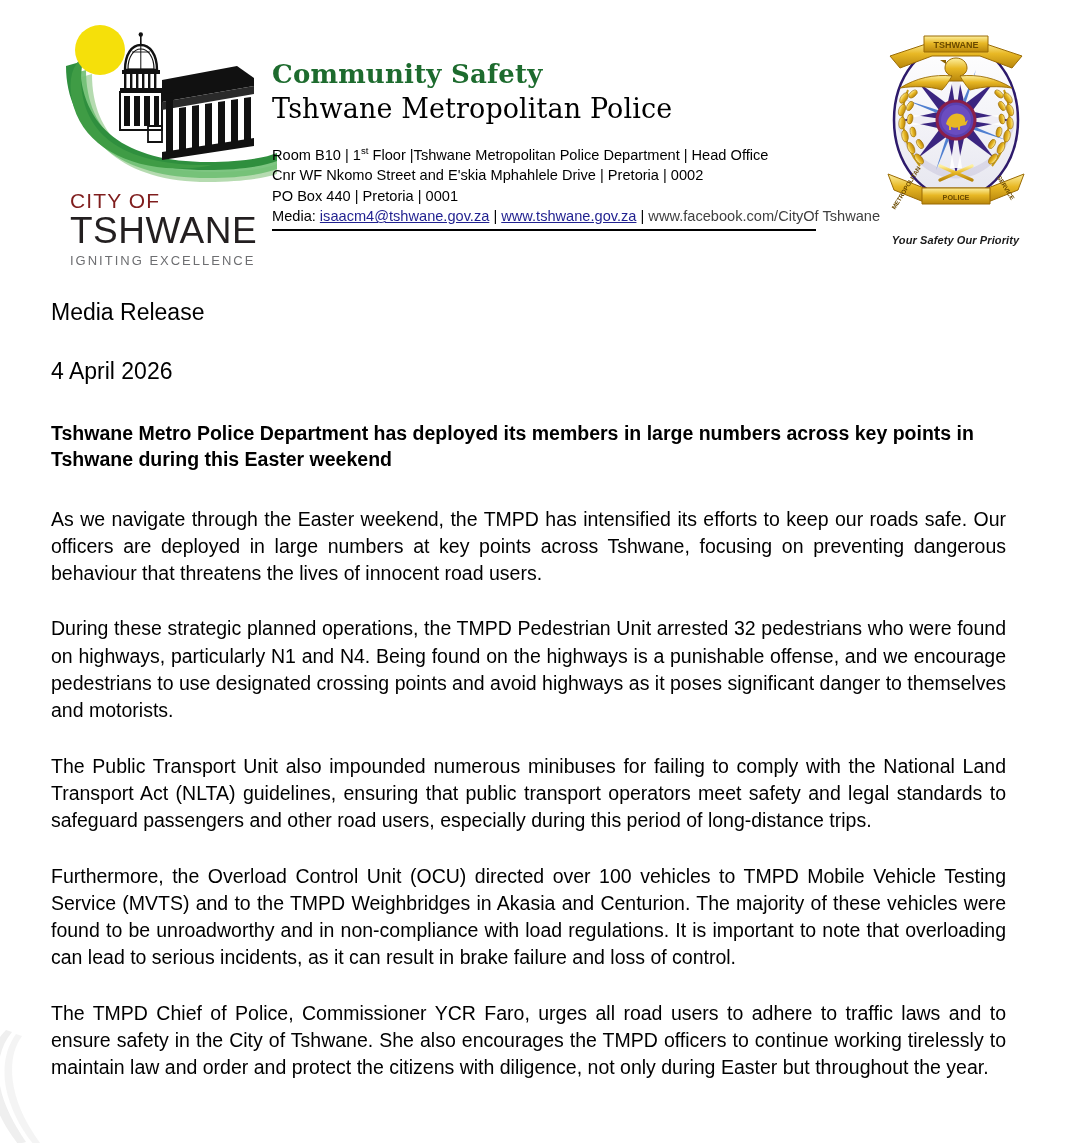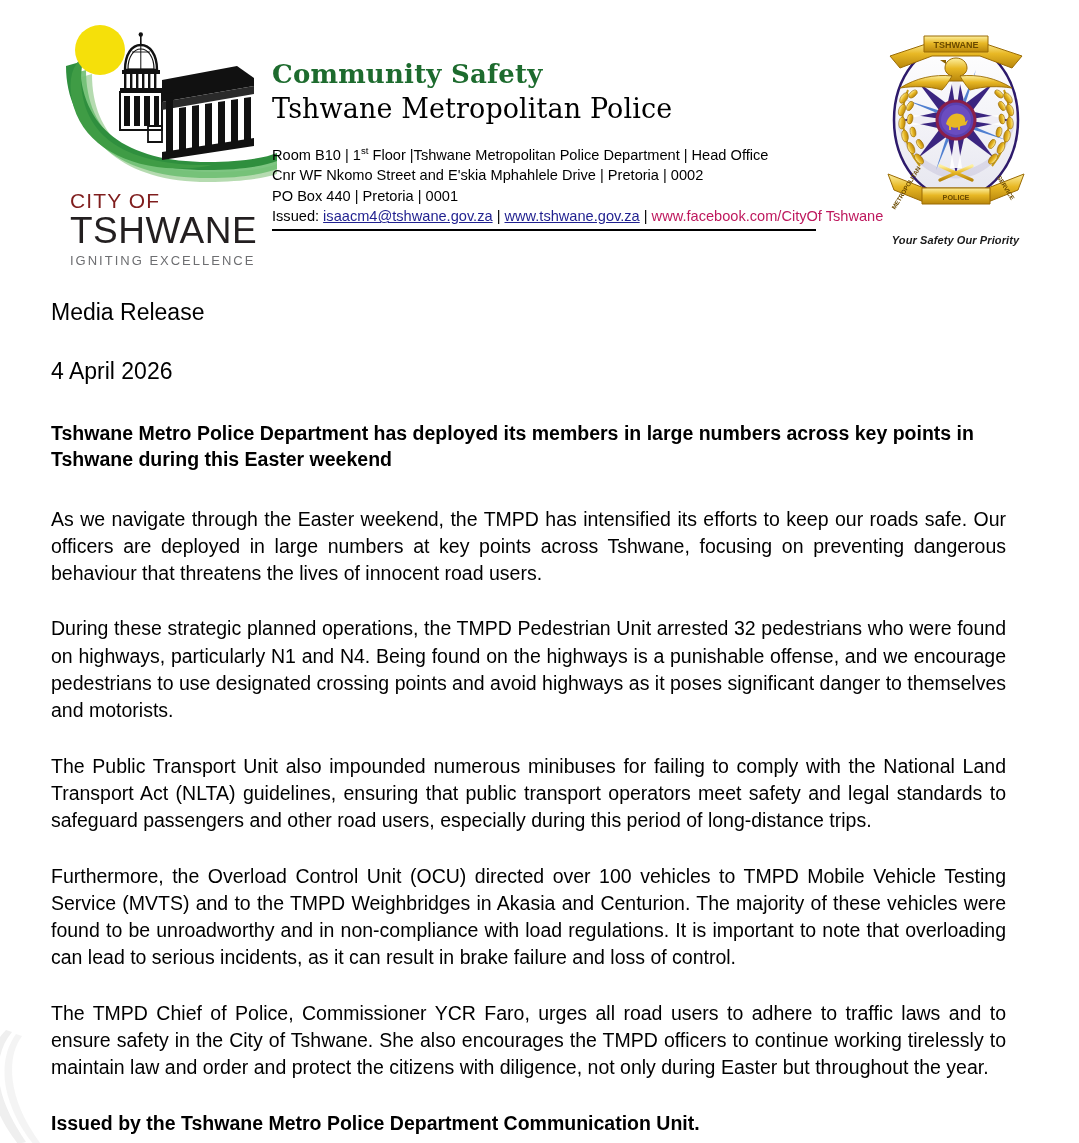--- a/index.html
+++ b/index.html
@@ -102,21 +102,21 @@
     font-size: 14.6px;
     line-height: 1.40;
     color: #000000;
   }
   .addr div { white-space: nowrap; }
   .addr sup { font-size: 0.66em; vertical-align: super; line-height: 0; }
   .addr a {
     color: #1f1f8f;
     text-decoration: underline;
   }
-  .addr .plain { color: #be185d; text-decoration: none; }
+  .addr .plain { color: #404040; text-decoration: none; }
   .head-rule {
     position: absolute;
     left: 272px;
     top: 229px;
     width: 544px;
     height: 0;
     border-top: 2.2px solid #000;
   }
 
   
@@ -246,21 +246,21 @@
   </div>
 
   <div class="head-center">
     <div class="cs-title">Community Safety</div>
     <div class="tmp-title">Tshwane Metropolitan Police</div>
 
     <div class="addr">
       <div><span>Room B10 | 1</span><sup>st</sup><span> Floor |Tshwane Metropolitan Police Department | Head Office</span></div>
       <div>Cnr WF Nkomo Street and E'skia Mphahlele Drive | Pretoria | 0002</div>
       <div>PO Box 440 | Pretoria | 0001</div>
-      <div><span>Issued: </span><a href="#">isaacm4@tshwane.gov.za</a><span> | </span><a href="#">www.tshwane.gov.za</a><span> | </span><span class="plain">www.facebook.com/CityOf Tshwane</span></div>
+      <div><span>Media: </span><a href="#">isaacm4@tshwane.gov.za</a><span> | </span><a href="#">www.tshwane.gov.za</a><span> | </span><span class="plain">www.facebook.com/CityOf Tshwane</span></div>
     </div>
   </div>
   <div class="head-rule"></div>
 
   <div class="badge-wrap">
     <svg width="168" height="192" viewBox="0 0 168 192">
       <defs>
         <radialGradient id="gstar" cx="50%" cy="50%" r="60%">
           <stop offset="0%" stop-color="#8f7fd8"></stop>
           <stop offset="60%" stop-color="#4b2f9e"></stop>
@@ -382,19 +382,18 @@
   <div class="lbl">Media Release</div>
   <div class="lbl date">4 April 2026</div>
   <div class="headline">Tshwane Metro Police Department has deployed its members in large numbers across key points in Tshwane during this Easter weekend</div>
 
   <p class="para">As we navigate through the Easter weekend, the TMPD has intensified its efforts to keep our roads safe. Our officers are deployed in large numbers at key points across Tshwane, focusing on preventing dangerous behaviour that threatens the lives of innocent road users.</p>
   <p class="para">During these strategic planned operations, the TMPD Pedestrian Unit arrested 32 pedestrians who were found on highways, particularly N1 and N4. Being found on the highways is a punishable offense, and we encourage pedestrians to use designated crossing points and avoid highways as it poses significant danger to themselves and motorists.</p>
   <p class="para">The Public Transport Unit also impounded numerous minibuses for failing to comply with the National Land Transport Act (NLTA) guidelines, ensuring that public transport operators meet safety and legal standards to safeguard passengers and other road users, especially during this period of long-distance trips.</p>
   <p class="para">Furthermore, the Overload Control Unit (OCU) directed over 100 vehicles to TMPD Mobile Vehicle Testing Service (MVTS) and to the TMPD Weighbridges in Akasia and Centurion. The majority of these vehicles were found to be unroadworthy and in non-compliance with load regulations. It is important to note that overloading can lead to serious incidents, as it can result in brake failure and loss of control.</p>
   <p class="para">The TMPD Chief of Police, Commissioner YCR Faro, urges all road users to adhere to traffic laws and to ensure safety in the City of Tshwane. She also encourages the TMPD officers to continue working tirelessly to maintain law and order and protect the citizens with diligence, not only during Easter but throughout the year.</p>
 
-  <div class="closing">Issued by the Tshwane Metro Police Department Communication Unit.</div>
 </div>
 
 <svg class="watermark" viewBox="0 0 70 115">
   <path d="M30 2 C18 16 14 36 18 56 C22 76 32 94 44 112 L36 114 C22 96 12 76 8 56 C4 34 10 14 24 0 Z" fill="#d9d9d9" opacity="0.8"></path>
   <path d="M40 6 C30 20 28 38 32 58 C36 78 46 96 58 113 L52 115 C38 98 28 78 24 58 C20 36 24 18 34 4 Z" fill="#e3e3e3" opacity="0.7"></path>
 </svg>
 
 </body></html>

